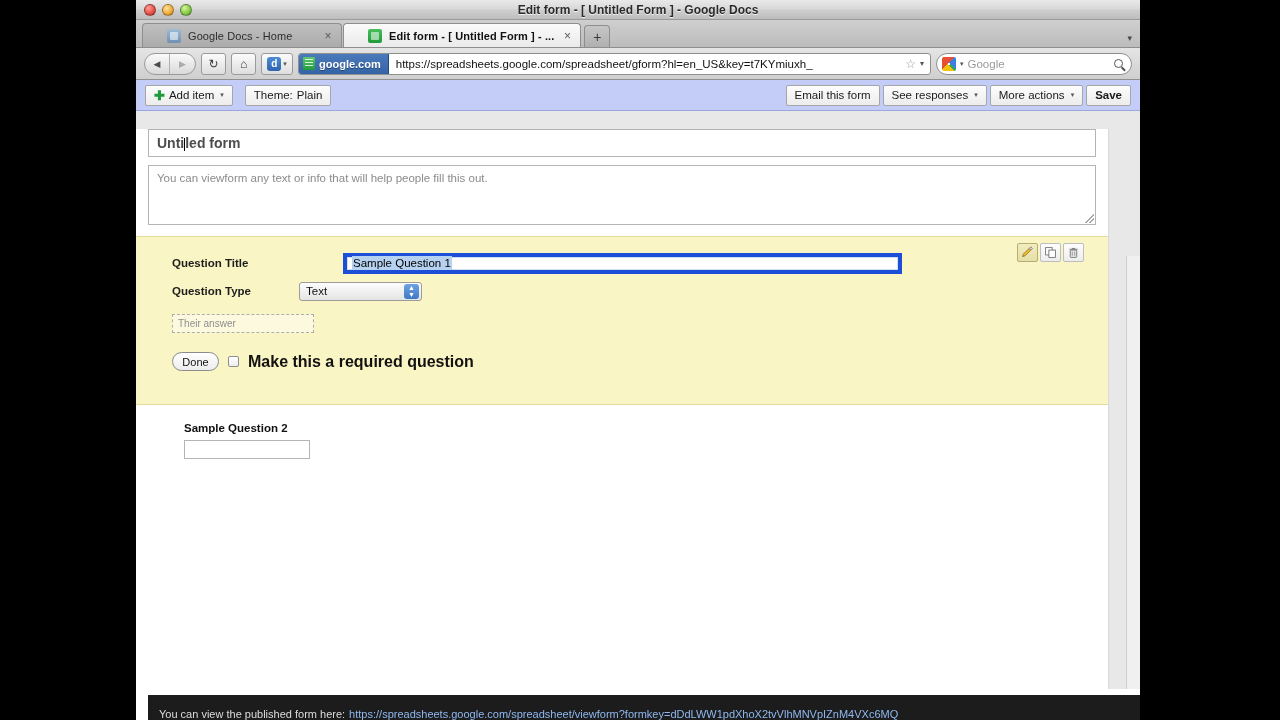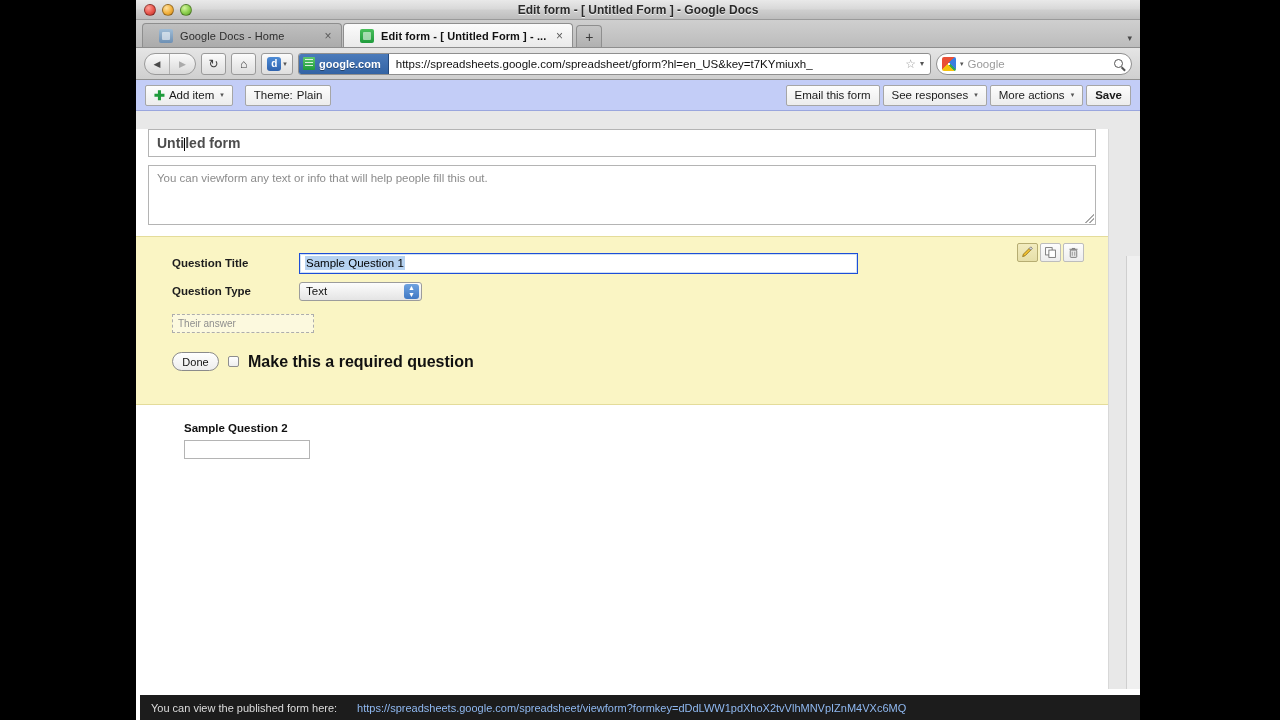--- a/index.html
+++ b/index.html
@@ -49,21 +49,21 @@
     height: 28px;
     background: linear-gradient(to bottom, #cfcfcf 0%, #bcbcbc 100%);
     border-bottom: 1px solid #8e8e8e;
     display: flex; align-items: flex-end;
     padding-left: 6px;
   }
   .tab {
     position: relative;
     height: 24px;
     display: flex; align-items: center;
-    padding: 0 6px 0 16px;
+    padding: 0 6px 0 24px;
     margin-right: 1px;
     border: 1px solid #8e8e8e;
     border-bottom: none;
     border-radius: 4px 4px 0 0;
     background: linear-gradient(to bottom, #bfbfbf 0%, #ababab 100%);
     font-size: 11px; color: #2d2d2d;
     min-width: 200px;
   }
   .tab.active {
     background: linear-gradient(to bottom, #fbfbfb 0%, #eaeaea 100%);
@@ -298,22 +298,23 @@
   }
   .qfield {
     width: 559px; height: 21px;
     border: 1px solid #b4b4b4;
     background: #fff;
     display: flex; align-items: center;
     padding: 0 5px;
     font-size: 11.5px; color: #111;
   }
   .qfield.focused {
-    border: 1px solid #1d4ed8;
+    border: 4px solid #1d4ed8;
     box-shadow: 0 0 0 1px #cfe0f2 inset;
+    margin-left: 44px;
   }
   .selected-text {
     background: #b6d2f0; color: #000; padding: 1px 1px;
   }
   .qselect {
     width: 123px; height: 19px;
     border: 1px solid #9c9c9c; border-radius: 3px;
     background: linear-gradient(to bottom, #fdfdfd 0%, #e4e4e4 100%);
     display: flex; align-items: center;
     padding: 0 0 0 6px;
@@ -377,27 +378,27 @@
   .q2 .q2input {
     margin-top: 6px;
     width: 126px; height: 19px;
     border: 1px solid #b4b4b4;
     background: #fff;
   }
 
   
   .statusbar {
     position: absolute;
-    left: 4px; bottom: 0;
+    left: 12px; bottom: 0;
     width: 1004px; height: 25px;
     background: #1c1c1c;
-    display: flex; align-items: center;
+    display: flex; align-items: flex-end;
     padding-left: 11px;
     font-size: 11px; color: #dcdcdc;
-    gap: 20px;
+    gap: 4px;
   }
   .statusbar a { color: #8fb8f0; text-decoration: none; }
 
   .vscroll {
     position: absolute; right: 0; top: 145px;
     width: 14px; height: 550px;
     background: #f0f0f0;
     border-left: 1px solid #cfcfcf;
   }
 </style>

